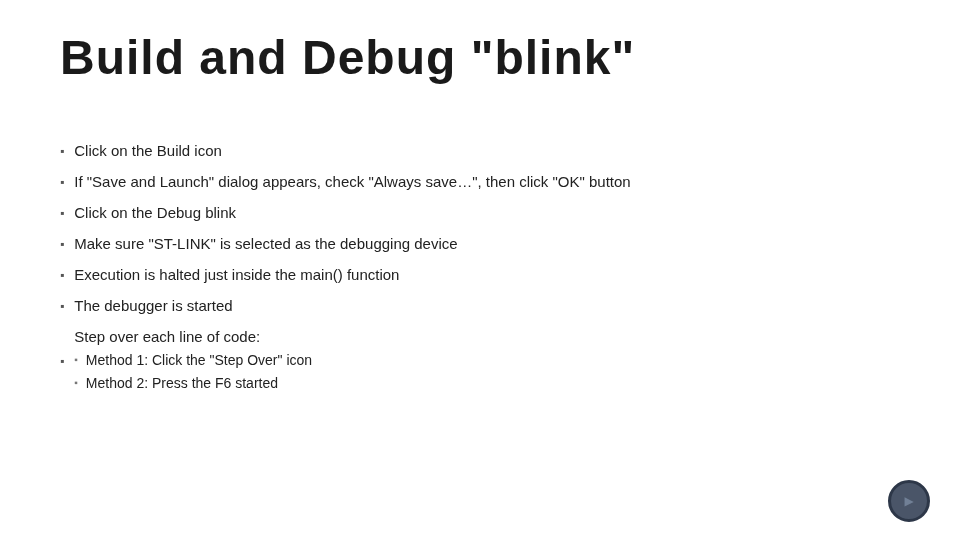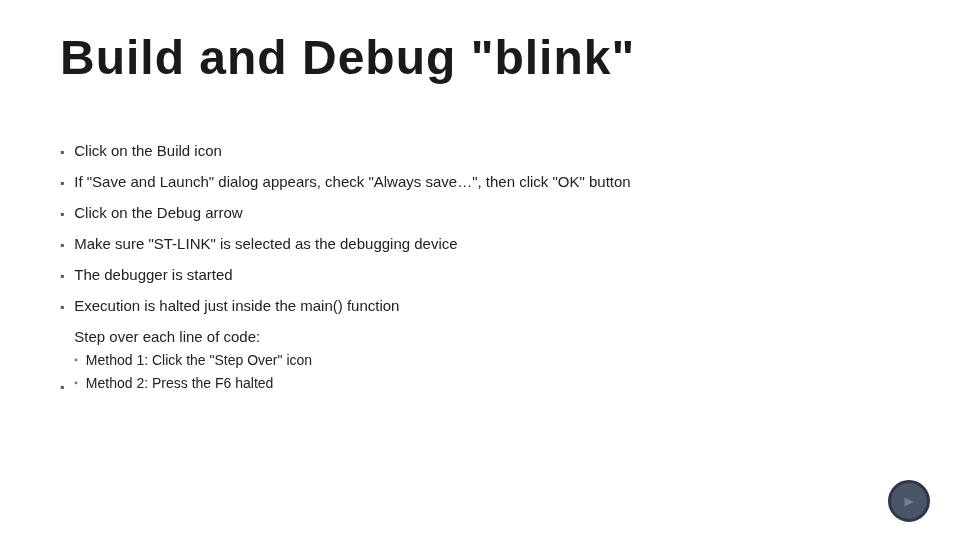--- a/index.html
+++ b/index.html
@@ -35,21 +35,21 @@
       right: 60px;
     }
 
     .bullet-list {
       list-style: none;
       padding: 0;
     }
 
     .bullet-list > li {
       display: flex;
-      align-items: flex-end;
+      align-items: center;
       margin-bottom: 10px;
       font-size: 15px;
       color: #222;
       line-height: 1.4;
     }
 
     .bullet-list > li::before {
       content: "▪";
       color: #555;
       margin-right: 10px;
@@ -114,37 +114,37 @@
 
 <div class="content">
   <ul class="bullet-list">
   <li>
         <span class="bullet-item-text">Click on the Build icon</span>
       </li>
       <li>
         <span class="bullet-item-text">If "Save and Launch" dialog appears, check "Always save…", then click "OK" button</span>
       </li>
       <li>
-        <span class="bullet-item-text">Click on the Debug arrow</span>
+        <span class="bullet-item-text">Click on the Debug blink</span>
       </li>
       <li>
         <span class="bullet-item-text">Make sure "ST-LINK" is selected as the debugging device</span>
       </li>
       <li>
-        <span class="bullet-item-text">The debugger is started</span>
+        <span class="bullet-item-text">Execution is halted just inside the main() function</span>
       </li>
       <li>
-        <span class="bullet-item-text">Execution is halted just inside the main() function</span>
+        <span class="bullet-item-text">The debugger is started</span>
       </li>
       <li>
         <span class="bullet-item-text">Step over each line of code:<ul class="sub-list">
             <li>
               <span>Method 1:  Click the "Step Over" icon</span>
             </li>
             <li>
-              <span>Method 2:  Press the F6 halted</span>
+              <span>Method 2:  Press the F6 started</span>
             </li>
           </ul></span>
       </li>
     </ul>
 </div>
 
 <div class="nav-button"></div>
 
 </body></html>

